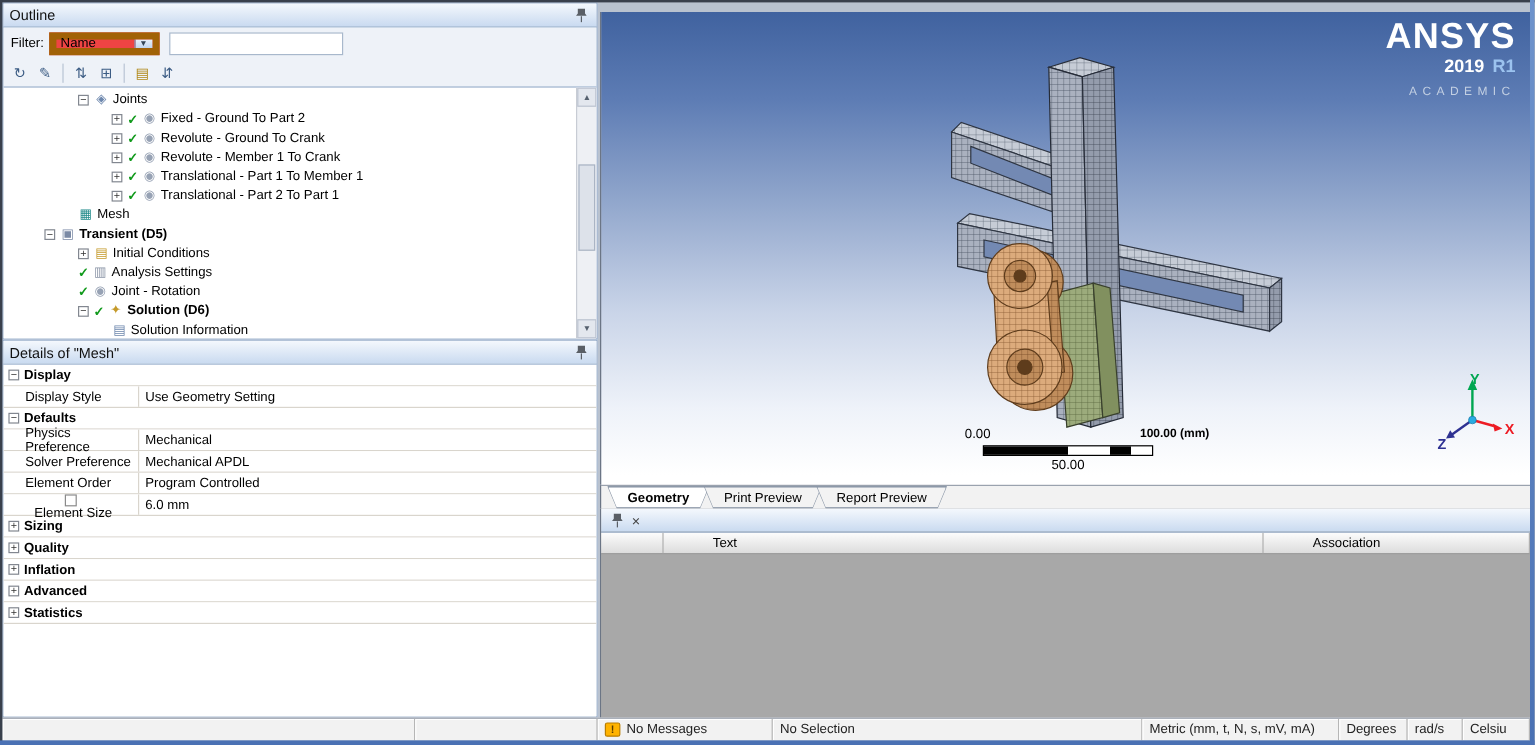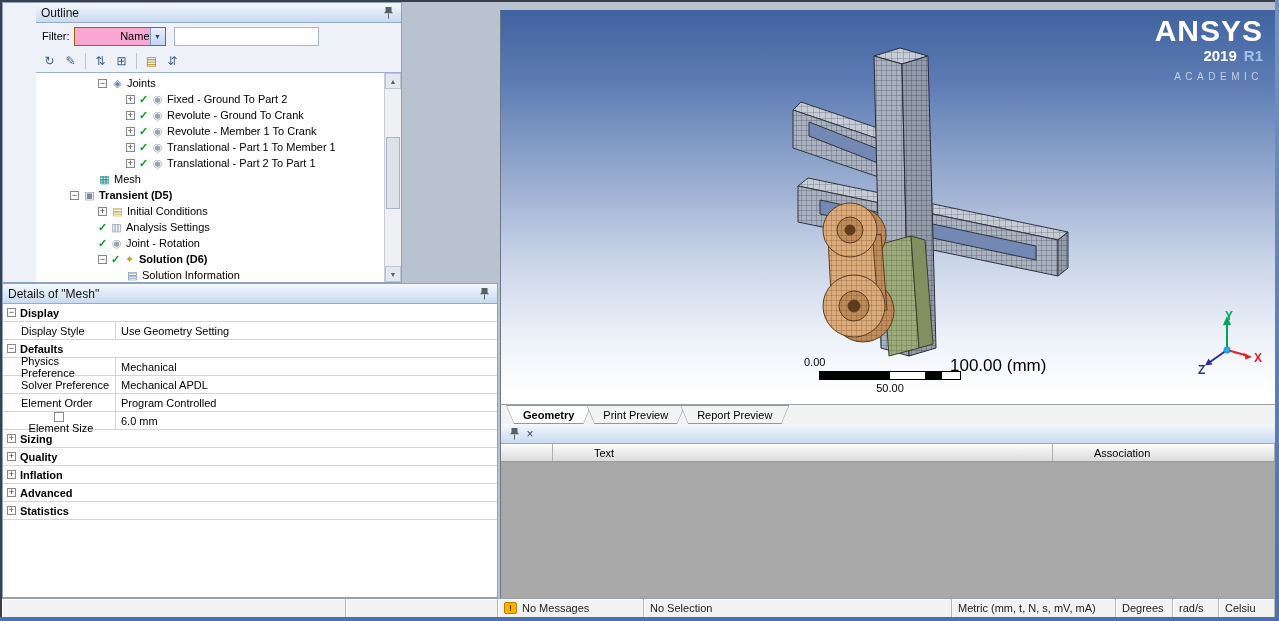--- a/index.html
+++ b/index.html
@@ -13,24 +13,24 @@
   .edge.right { left:1275px; top:0; width:4px; height:621px; background:linear-gradient(180deg,#6e93cc,#4a71b4); }
   .edge.bottom { left:0; top:617px; width:1279px; height:4px; background:#4a71b4; }
 
   
   .ptitle { height:20px; background:linear-gradient(#f4f8fd,#c9daf0); border-bottom:1px solid #94accb;
             display:flex; align-items:center; padding:0 5px; font-size:12px; color:#111; flex:none; }
   .ptext { flex:1; }
   .tbtn { width:16px; height:15px; display:flex; align-items:center; justify-content:center; color:#444; font-size:12px; }
 
   
-  #outline-panel { position:absolute; left:2px; top:2px; width:400px; height:281px;
-                   background:#eef2f8; border:1px solid #8ca4c4; display:flex; flex-direction:column;padding-left:33px; }
+  #outline-panel { position:absolute; left:2px; top:2px; width:496px; height:281px;
+                   background:#eef2f8; border:1px solid #8ca4c4; display:flex; flex-direction:column; }
   .filter-row { height:26px; display:flex; align-items:center; padding:0 6px; gap:4px; background:#eef2f8; font-size:11px; flex:none; }
-  .fselect { width:92px; height:19px; background:#f9a8d4; border:1px solid #a16207; display:flex; align-items:center; font-size:11px;text-align:right; }
+  .fselect { width:92px; height:19px; background:#ef4444; border:6px solid #a16207; display:flex; align-items:center; font-size:11px; }
   .fselect .val { flex:1; padding-left:4px; }
   .fselect .arrow { width:15px; height:100%; background:linear-gradient(#e8f0fa,#c2d6ee); border-left:1px solid #7d9cc0;
                     font-size:7px; display:flex; align-items:center; justify-content:center; color:#345; }
   .fsearch { width:145px; height:19px; border:1px solid #a8b8cc; font-size:11px; padding:0 3px; margin-left:4px;
              font-family:"Liberation Sans",sans-serif; }
   .otoolbar { height:23px; display:flex; align-items:center; padding:0 4px; gap:2px; background:#eef2f8; flex:none; }
   .toolbtn { width:19px; height:19px; display:flex; align-items:center; justify-content:center; font-size:12px; color:#3c5c84; }
   .tsep { width:1px; height:16px; background:#b8c4d4; margin:0 3px; }
 
   .tree { position:relative; flex:1; background:#fff; border-top:1px solid #9ab0cc; overflow:hidden; padding-top:2px; }
@@ -65,21 +65,21 @@
   
   #viewport { position:absolute; left:500px; top:10px; width:775px; height:402px; border-left:1px solid #6b7585;
               background:linear-gradient(180deg,#40629f 0%,#5d7cb4 18%,#93a8cd 40%,#c9d4e8 62%,#eef2f9 82%,#ffffff 96%); }
   #model-svg { position:absolute; left:0; top:0; }
   .logo { position:absolute; top:6px; right:12px; text-align:right; z-index:5; }
   .logo-brand { font-size:30px; font-weight:bold; color:#fff; letter-spacing:1px; line-height:30px; }
   .logo-ver { font-size:15px; font-weight:bold; color:#fff; margin-top:1px; }
   .logo-ver .rel { color:#9cc3ef; margin-left:7px; }
   .logo-ed { font-size:10px; color:#c2cfe2; letter-spacing:4.5px; margin-top:7px; }
   .ruler-min { position:absolute; left:303px; top:346px; font-size:11px; color:#000; }
-  .ruler-max { position:absolute; left:449px; top:346px; font-size:17px; color:#000; }
+  .ruler-max { position:absolute; left:449px; top:346px; font-size:10px; color:#000;font-weight:bold; }
   .ruler-bar { position:absolute; left:318px; top:361px; width:142px; height:9px; border:1px solid #000;
                background:linear-gradient(90deg,#000 0 50%,#fff 50% 75%,#000 75% 87.5%,#fff 87.5% 100%); }
   .ruler-mid { position:absolute; left:318px; top:372px; width:142px; text-align:center; font-size:11px; color:#000; }
   #triad { position:absolute; right:12px; bottom:34px; }
   #triad text { font-size:12px; font-weight:bold; font-family:"Liberation Sans",sans-serif; }
 
   
   #tabbar { position:absolute; left:500px; top:404px; width:775px; height:20px; background:#f2f2f2;
             border-top:1px solid #9aa2ae; border-left:1px solid #6b7585; display:flex; align-items:flex-end; padding-left:10px; }
   .tab { position:relative; margin-left:-5px; height:100%; clip-path:polygon(0 0,100% 0,calc(100% - 8px) 100%,8px 100%);

